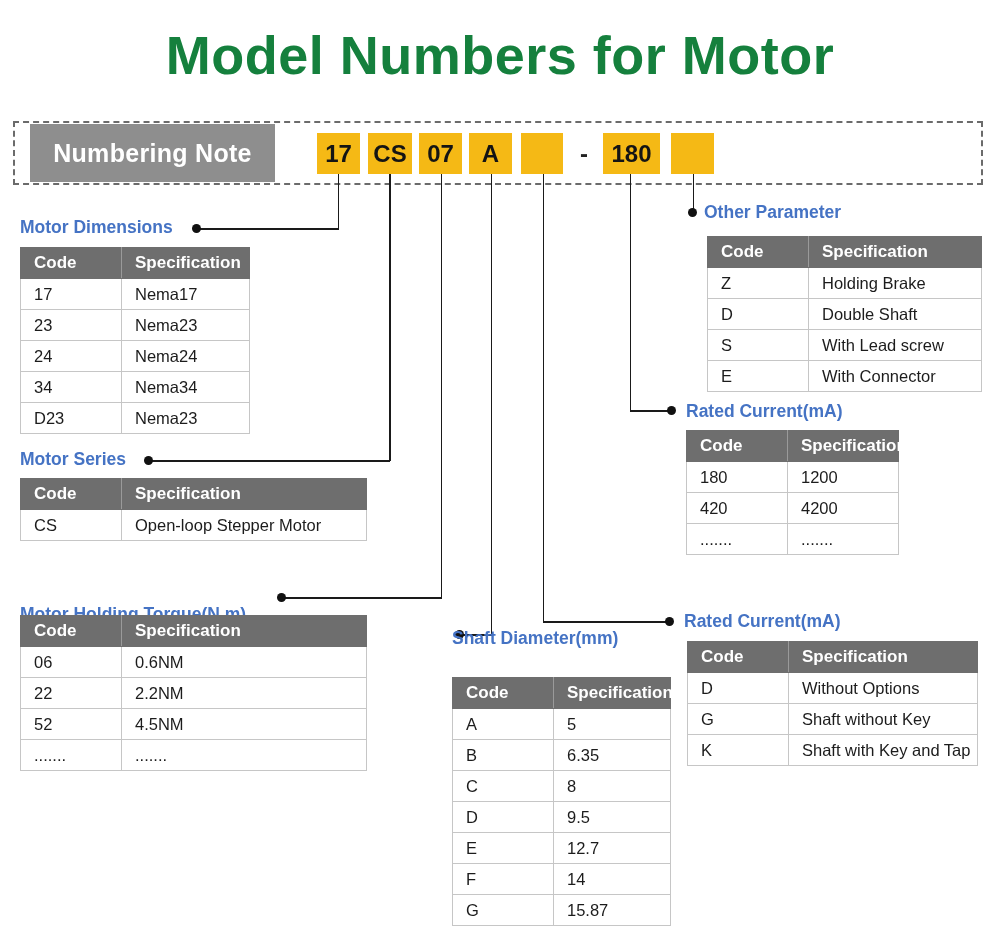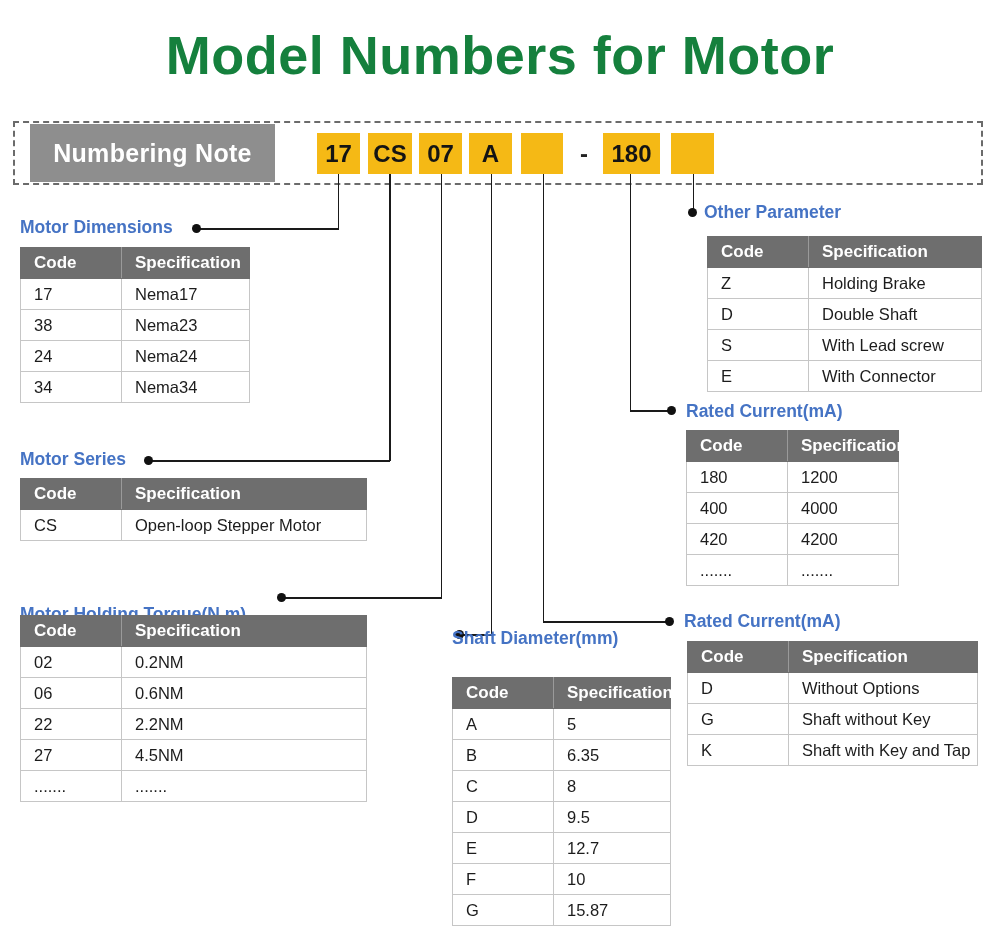--- a/index.html
+++ b/index.html
@@ -113,31 +113,35 @@
           <th>Code</th>
           <th>Specification</th>
         </tr>
       </thead>
       <tbody>
         <tr>
           <td>17</td>
           <td>Nema17</td>
         </tr>
         <tr>
-          <td>38</td>
+          <td>23</td>
           <td>Nema23</td>
         </tr>
         <tr>
           <td>24</td>
           <td>Nema24</td>
         </tr>
         <tr>
           <td>34</td>
           <td>Nema34</td>
         </tr>
+        <tr>
+          <td>D23</td>
+          <td>Nema23</td>
+        </tr>
       </tbody>
     </table>
   <table class="spec" style="left:20px;top:478px;width:347px;">
       <thead>
         <tr>
           <th>Code</th>
           <th>Specification</th>
         </tr>
       </thead>
       <tbody>
@@ -149,33 +153,29 @@
     </table>
   <table class="spec" style="left:20px;top:615px;width:347px;">
       <thead>
         <tr>
           <th>Code</th>
           <th>Specification</th>
         </tr>
       </thead>
       <tbody>
         <tr>
-          <td>02</td>
-          <td>0.2NM</td>
-        </tr>
-        <tr>
           <td>06</td>
           <td>0.6NM</td>
         </tr>
         <tr>
           <td>22</td>
           <td>2.2NM</td>
         </tr>
         <tr>
-          <td>27</td>
+          <td>52</td>
           <td>4.5NM</td>
         </tr>
         <tr>
           <td>.......</td>
           <td>.......</td>
         </tr>
       </tbody>
     </table>
   <table class="spec" style="left:452px;top:677px;width:219px;">
       <thead>
@@ -200,45 +200,41 @@
         <tr>
           <td>D</td>
           <td>9.5</td>
         </tr>
         <tr>
           <td>E</td>
           <td>12.7</td>
         </tr>
         <tr>
           <td>F</td>
-          <td>10</td>
+          <td>14</td>
         </tr>
         <tr>
           <td>G</td>
           <td>15.87</td>
         </tr>
       </tbody>
     </table>
   <table class="spec" style="left:686px;top:430px;width:213px;">
       <thead>
         <tr>
           <th>Code</th>
           <th>Specification</th>
         </tr>
       </thead>
       <tbody>
         <tr>
           <td>180</td>
           <td>1200</td>
         </tr>
         <tr>
-          <td>400</td>
-          <td>4000</td>
-        </tr>
-        <tr>
           <td>420</td>
           <td>4200</td>
         </tr>
         <tr>
           <td>.......</td>
           <td>.......</td>
         </tr>
       </tbody>
     </table>
   <table class="spec" style="left:707px;top:236px;width:275px;">

